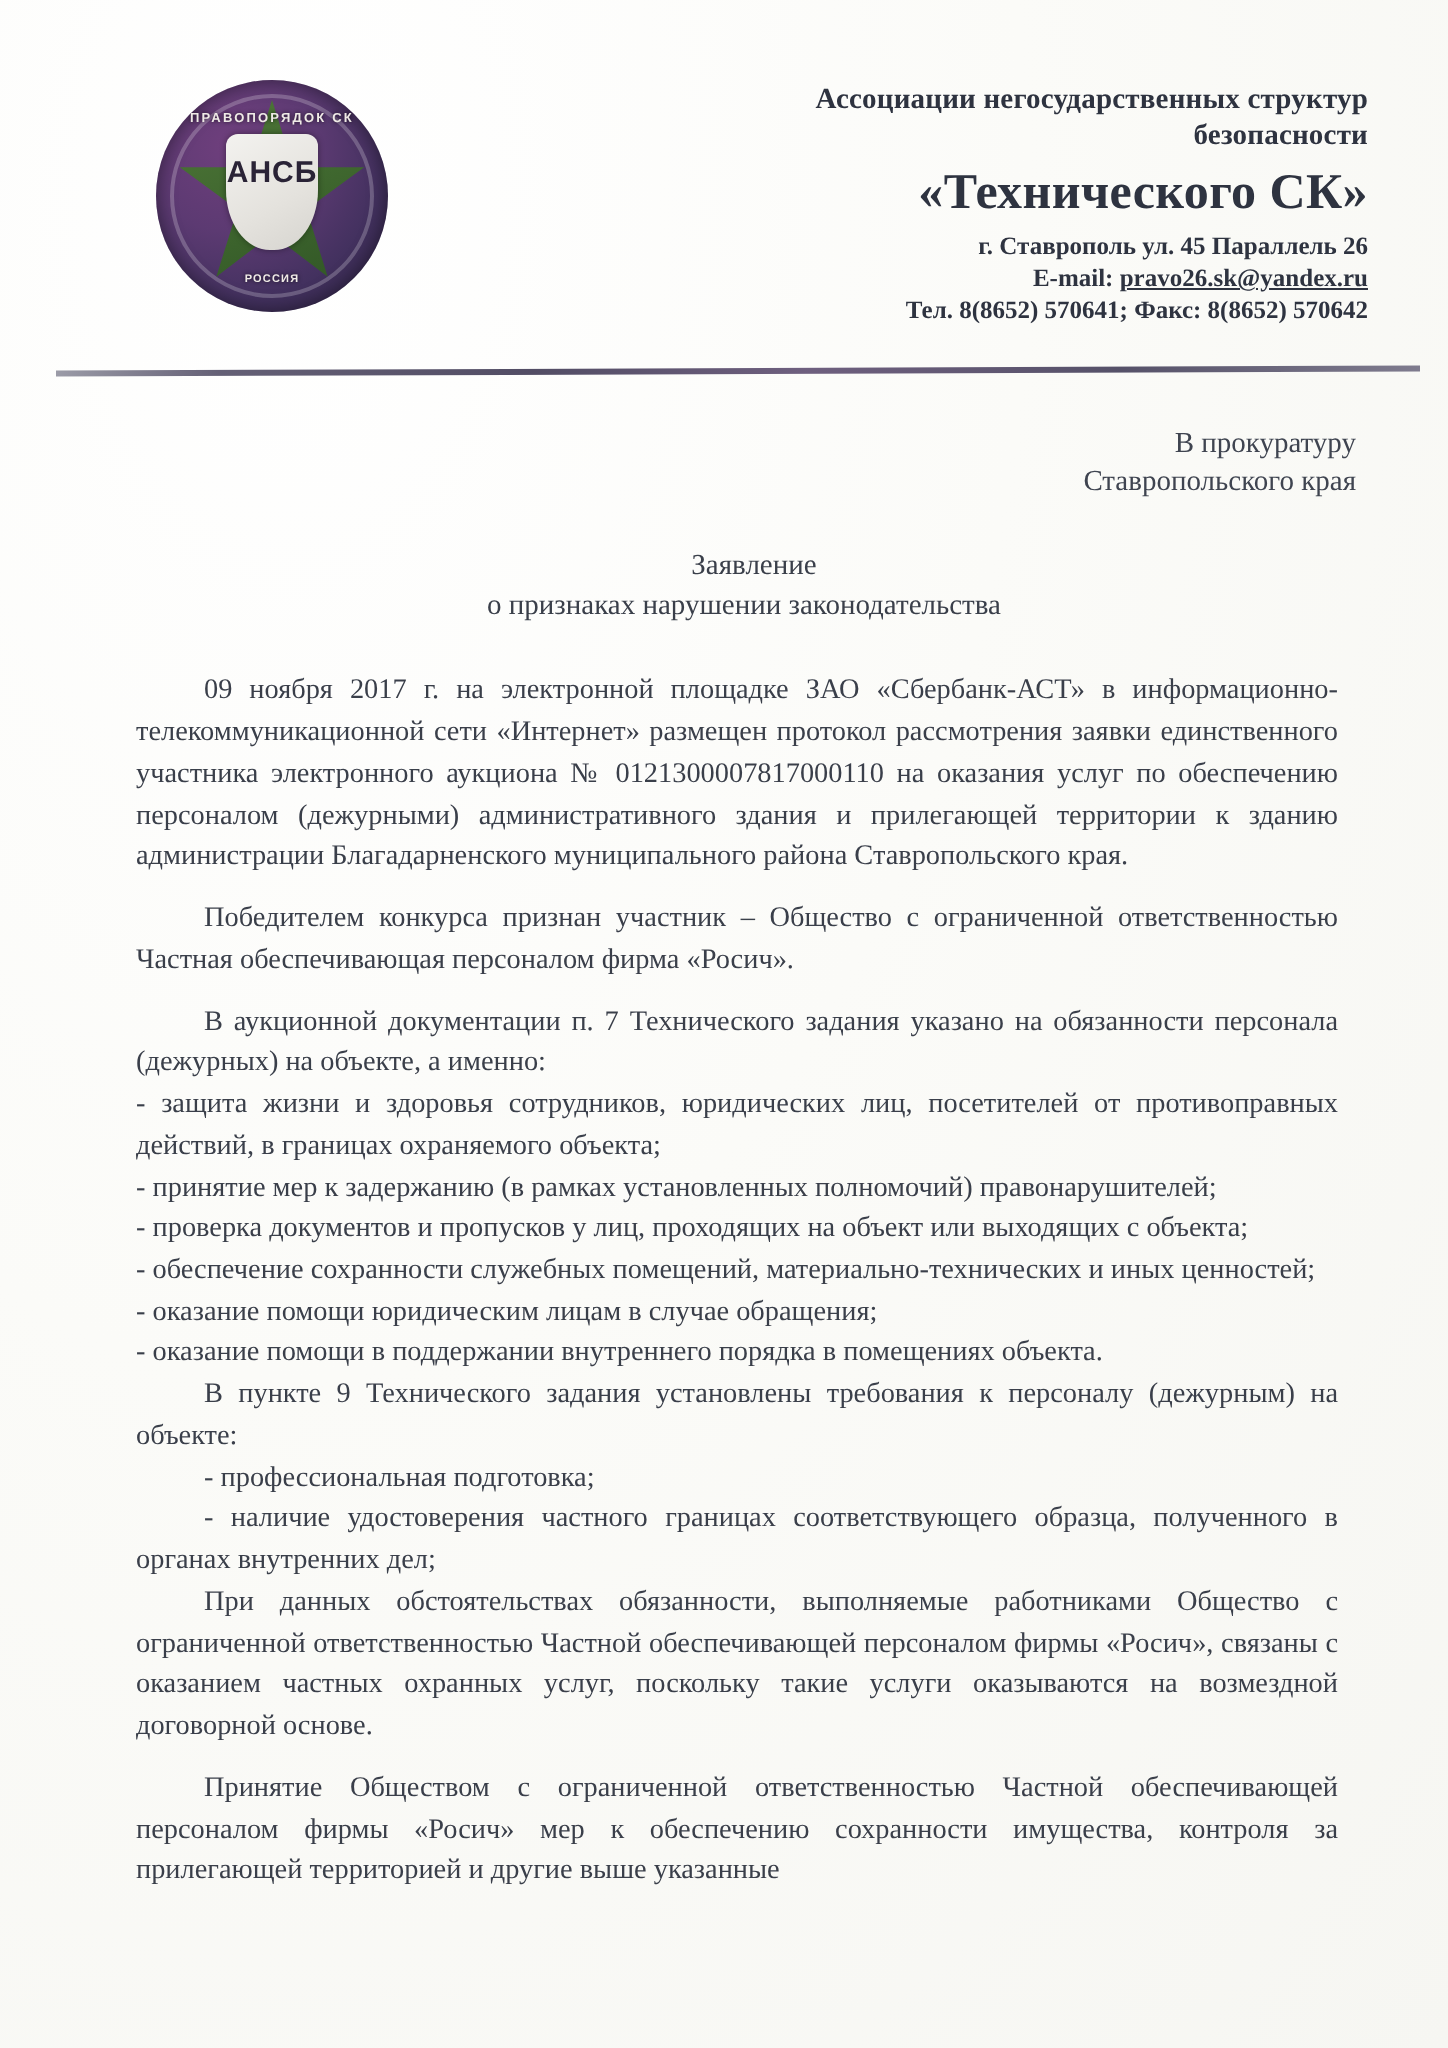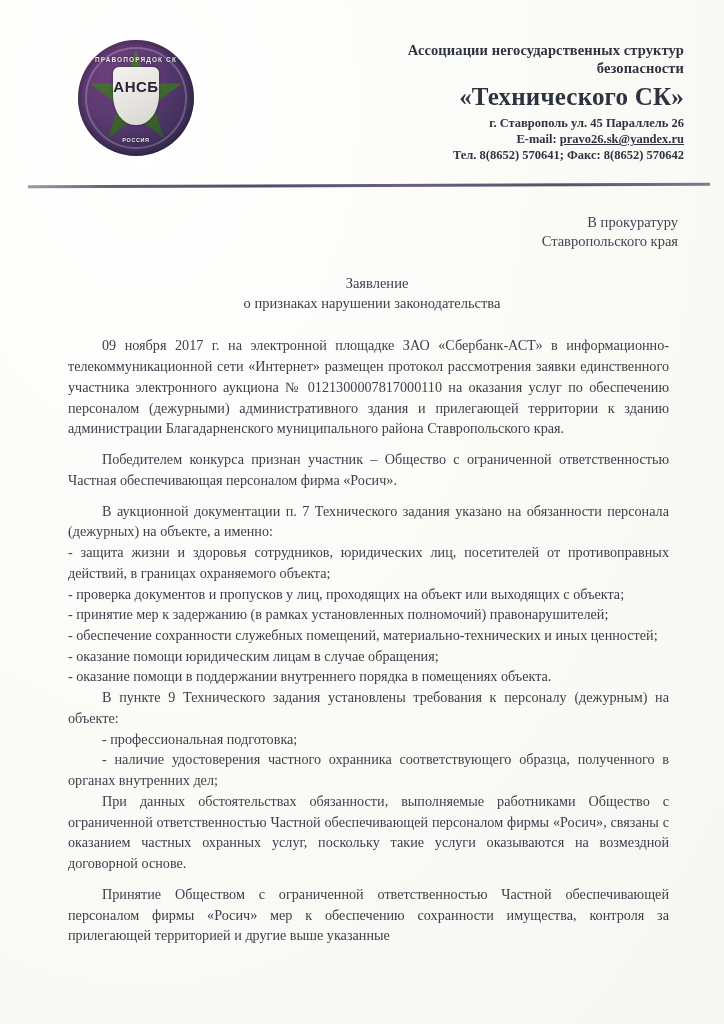--- a/index.html
+++ b/index.html
@@ -237,29 +237,29 @@
 
   <div class="body-wrap">
 
     <p class="para">09 ноября 2017 г. на электронной площадке ЗАО «Сбербанк-АСТ» в информационно-телекоммуникационной сети «Интернет» размещен протокол рассмотрения заявки единственного участника электронного аукциона № 0121300007817000110 на оказания услуг по обеспечению персоналом (дежурными) административного здания и прилегающей территории к зданию администрации Благадарненского муниципального района Ставропольского края.</p>
 
     <p class="para">Победителем конкурса признан участник – Общество с ограниченной ответственностью Частная обеспечивающая персоналом фирма «Росич».</p>
 
     <p class="para gap">В аукционной документации п. 7 Технического задания указано на обязанности персонала (дежурных) на объекте, а именно:</p>
 
     <p class="item">- защита жизни и здоровья сотрудников, юридических лиц, посетителей от противоправных действий, в границах охраняемого объекта;</p>
+    <p class="item">- принятие мер к задержанию (в рамках установленных полномочий) правонарушителей;</p>
     <p class="item">- проверка документов и пропусков у лиц, проходящих на объект или выходящих с объекта;</p>
-    <p class="item">- принятие мер к задержанию (в рамках установленных полномочий) правонарушителей;</p>
     <p class="item">- обеспечение сохранности служебных помещений, материально-технических и иных ценностей;</p>
     <p class="item">- оказание помощи юридическим лицам в случае обращения;</p>
     <p class="item">- оказание помощи в поддержании внутреннего порядка в помещениях объекта.</p>
 
     <p class="item-indent">В пункте 9 Технического задания установлены требования  к персоналу (дежурным) на объекте:</p>
 
     <p class="item-indent">- профессиональная подготовка;</p>
-    <p class="item-indent">- наличие удостоверения частного охранника соответствующего образца, полученного в органах внутренних дел;</p>
+    <p class="item-indent">- наличие удостоверения частного границах соответствующего образца, полученного в органах внутренних дел;</p>
 
     <p class="para gap">При данных обстоятельствах обязанности, выполняемые работниками Общество с ограниченной ответственностью Частной обеспечивающей персоналом фирмы «Росич», связаны с оказанием частных охранных услуг, поскольку такие услуги оказываются на возмездной договорной основе.</p>
 
     <p class="para gap">Принятие Обществом с ограниченной ответственностью Частной обеспечивающей персоналом фирмы «Росич» мер к обеспечению сохранности имущества, контроля за прилегающей территорией и другие выше указанные</p>
   </div>
 
 </div>
 
 </body></html>

